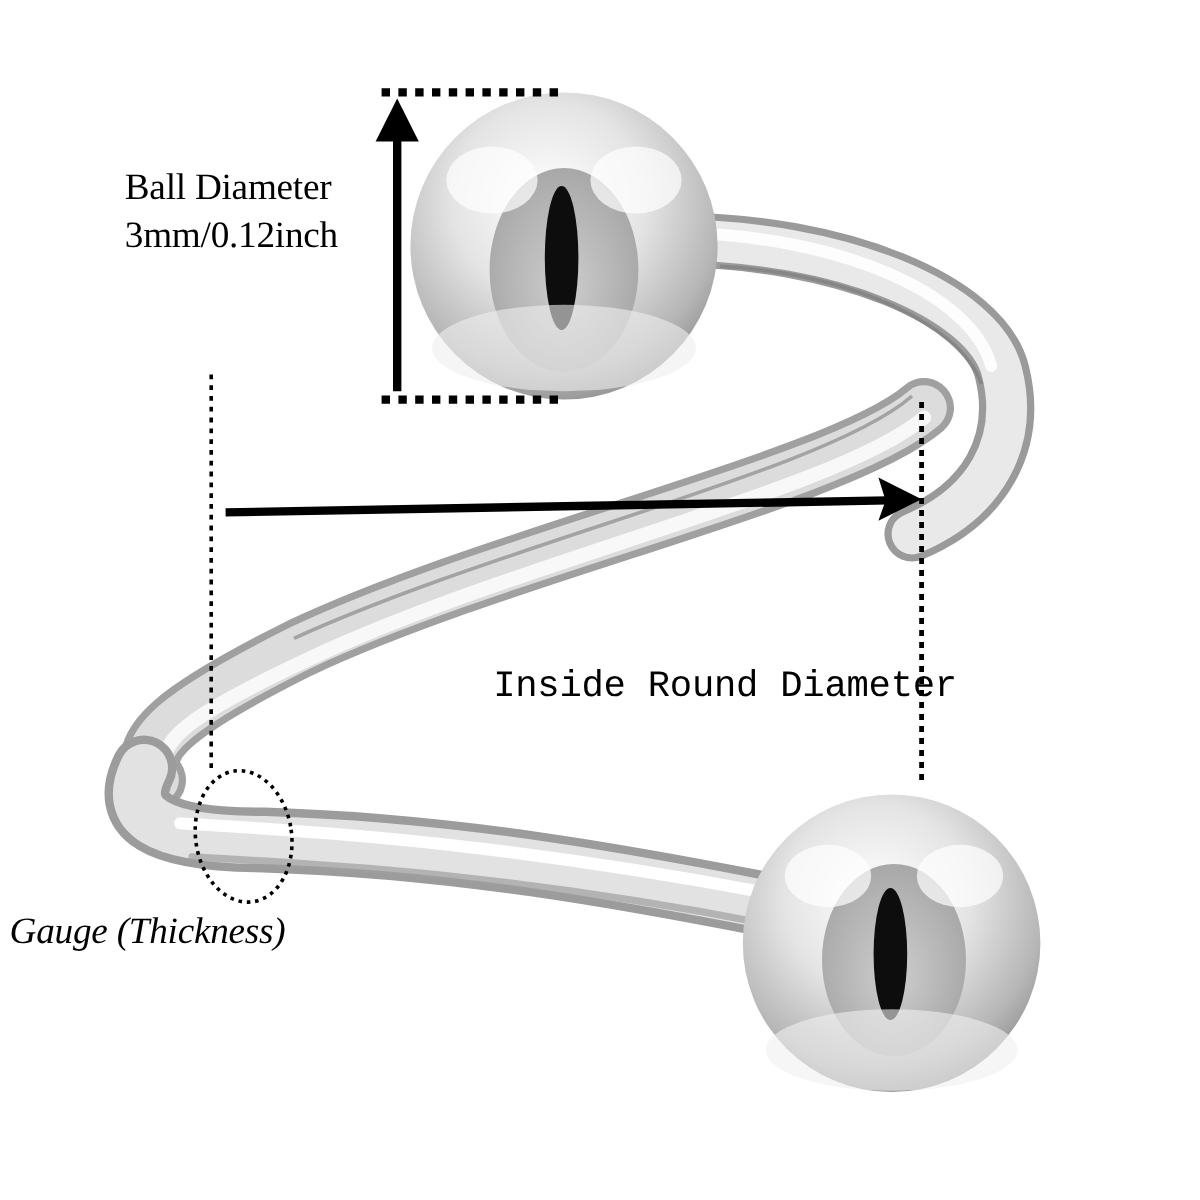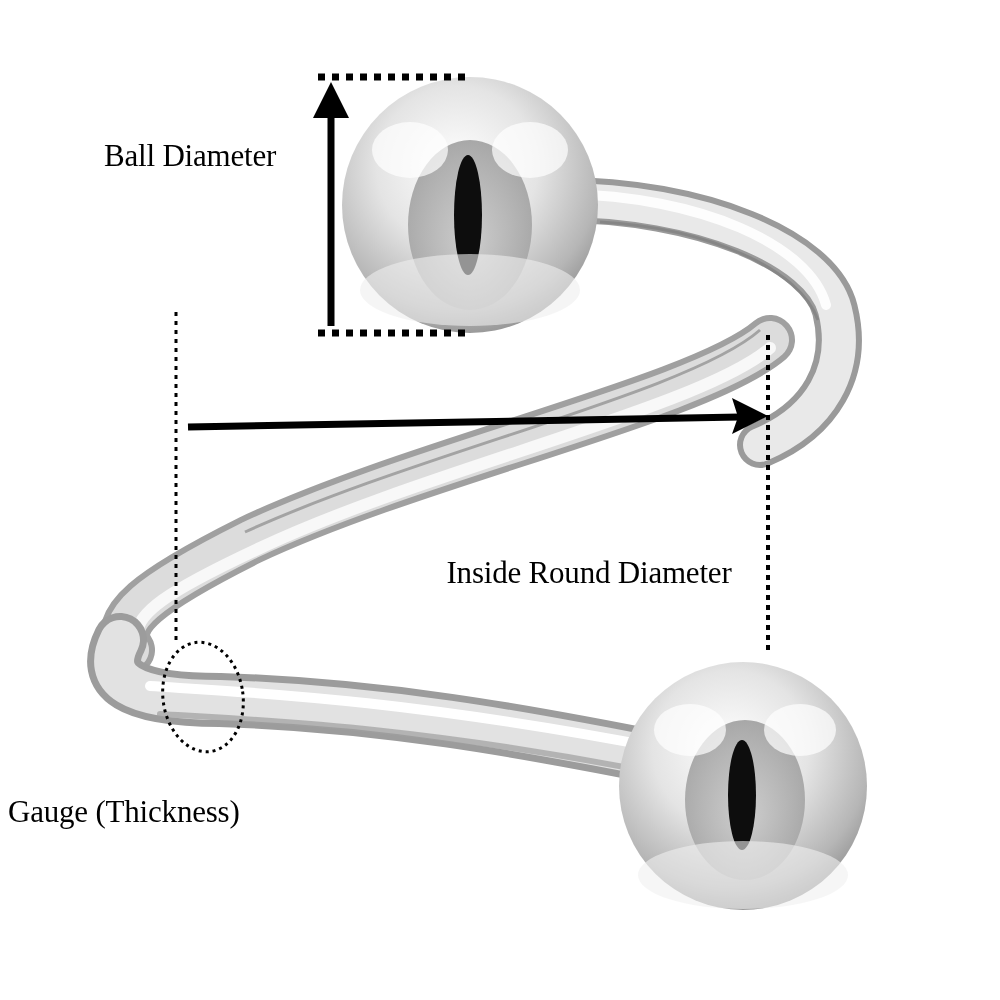--- a/index.html
+++ b/index.html
@@ -9,22 +9,22 @@
       position: absolute;
       font-family: "Liberation Serif", "DejaVu Serif", serif;
       color: #000000;
       font-size: 31px;
       line-height: 40px;
       white-space: nowrap;
       letter-spacing: -0.2px;
     }
     .label span { display: block; }
     #ball-label { left: 104px; top: 136px; }
-    #inside-label { left: 411px; top: 553px; text-align: center; width: 356px; }
-    #gauge-label { left: 8px; top: 792px; }
+    #inside-label { left: 411px; top: 553px; text-align: center; width: 356px; font-family: Liberation Mono, monospace; }
+    #gauge-label { left: 8px; top: 756px; font-style: italic; }
   </style>
 </head>
 <body>
 
 <div id="stage">
   <svg width="1000" height="1000" viewBox="0 0 1000 1000">
     <defs>
       <linearGradient id="wireGrad" x1="0" y1="0" x2="0" y2="1">
         <stop offset="0" stop-color="#8f8f8f"></stop>
         <stop offset="0.25" stop-color="#d9d9d9"></stop>
@@ -97,20 +97,21 @@
       <polygon points="768,416 732,398 738,417 732,434" fill="#000"></polygon>
     </g>
 
     <g>
       <ellipse cx="203" cy="697" rx="40" ry="55" fill="none" stroke="#000" stroke-width="3" stroke-dasharray="3,4" transform="rotate(-8 203 697)"></ellipse>
     </g>
   </svg>
 
   <div id="ball-label" class="label">
     <span>Ball Diameter</span>
+    <span>3mm/0.12inch</span>
   </div>
 
   <div id="inside-label" class="label">
     <span>Inside Round Diameter</span>
   </div>
 
   <div id="gauge-label" class="label">
     <span>Gauge (Thickness)</span>
   </div>
 </div>

